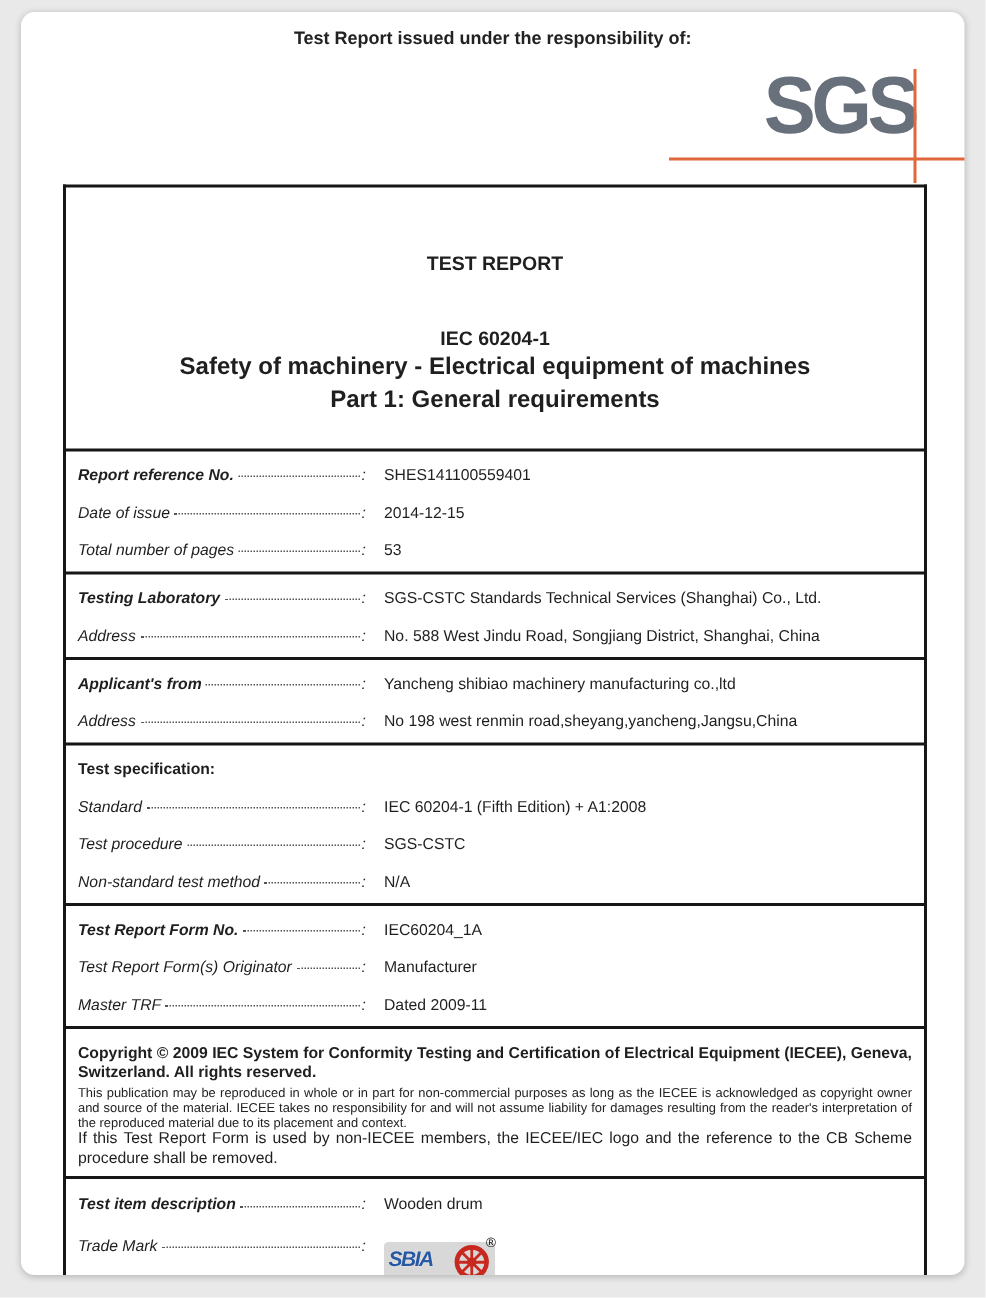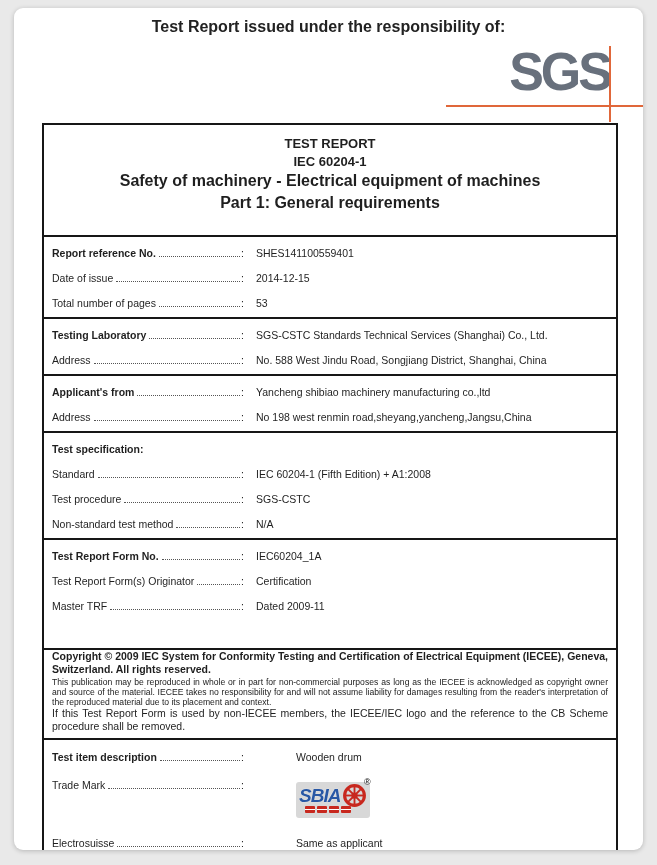--- a/index.html
+++ b/index.html
@@ -10,68 +10,68 @@
     -webkit-font-smoothing:antialiased;
   }
   .page{
     position:absolute;left:14px;top:8px;width:629px;height:842px;
     background:#ffffff;border-radius:9px;
     box-shadow:0 1px 5px rgba(0,0,0,0.22);
     overflow:hidden;color:#1f1f1f;
   }
   
   .header-note{
-    margin-top:10px;text-align:center;font-weight:bold;font-size:16px;color:#222;
+    margin-top:10px;text-align:center;font-weight:bold;font-size:12px;color:#222;
   }
   .sgs{position:absolute;left:430px;top:34px;width:206px;height:84px;}
   .sgs-text{
     position:absolute;right:40px;top:2px;font-size:52px;line-height:1;
     font-weight:bold;color:#68707c;letter-spacing:-3px;
     transform:scaleY(1.04);transform-origin:top;
   }
   .sgs-hline{position:absolute;left:2px;right:6px;top:63px;height:2px;background:#e0673a;}
   .sgs-vline{position:absolute;right:39px;top:4px;height:76px;width:2px;background:#e0673a;}
 
   
   .report-table{
     position:absolute;left:28px;top:115px;width:576px;
     border:2px solid #161616;border-bottom:none;
     box-sizing:border-box;background:#fff;
   }
   .title-block{padding:10px 6px 22px 6px;text-align:center;}
-  .t-sm{font-size:13px;font-weight:bold;line-height:1.35;}
+  .t-sm{font-size:13px;font-weight:bold;line-height:1.35;margin-top:32px;}
   .t-lg{font-size:16px;font-weight:bold;line-height:1.35;}
 
   .block{border-top:2px solid #161616;}
   .section{padding:3px 0 2px 0;}
   .row{display:flex;align-items:center;height:25px;padding:0 8px;font-size:10.5px;}
-  .labwrap{display:flex;align-items:center;width:192px;flex:0 0 192px;}
+  .labwrap{display:flex;align-items:flex-start;width:192px;flex:0 0 192px;font-style:italic;}
   .lab{white-space:nowrap;}
   .lab.b{font-weight:bold;}
   .leader{flex:1;border-bottom:1.5px dotted #555;height:0.62em;margin:0 1px 0 3px;min-width:8px;}
   .val{margin-left:12px;white-space:nowrap;}
   .row.plain{font-weight:bold;}
 
   
-  .copyright{padding:0 8px 5px 8px;margin-top:28px;}
+  .copyright{padding:10px 8px 5px 8px;}
   .copyright p{margin:0;text-align:justify;}
   .cb{font-size:10.5px;font-weight:bold;line-height:1.22;}
   .cs{font-size:8.6px;line-height:1.18;color:#222;margin-top:1px !important;}
   .cn2{font-size:10.5px;line-height:1.22;}
 
   
-  .bottom .row{height:29px;gap:40px;}
+  .bottom .row{height:29px;}
   .bottom .row.trademark{height:54px;align-items:flex-start;padding-top:3px;}
   .bottom .row.trademark .labwrap{margin-top:4px;}
 
   
   .tm{position:relative;display:inline-block;width:84px;height:44px;margin-top:2px;}
   .tm-bg{position:absolute;left:0;top:5px;width:74px;height:36px;background:#d8d8d8;border-radius:3px;}
   .tm-text{
-    position:absolute;left:3px;top:8px;font-size:19px;font-weight:bold;font-style:italic;
+    position:absolute;left:3px;top:8px;font-size:14px;font-weight:bold;font-style:italic;
     color:#2857a4;letter-spacing:-1px;
     text-shadow:0 0 1px #fff;
   }
   .tm-wheel{position:absolute;left:46px;top:6px;width:25px;height:25px;}
   .tm-reg{position:absolute;left:68px;top:0;font-size:9px;color:#111;}
   .tm-cn{position:absolute;left:9px;top:29px;display:flex;gap:2px;}
   .tm-cn span{
     display:inline-block;width:10px;height:7px;
     background:linear-gradient(#c8281e 38%,#ffffff 38%,#ffffff 52%,#c8281e 52%);
     border-radius:1px;
@@ -199,21 +199,21 @@
               <span>:</span>
             </span>
             <span class="val">IEC60204_1A</span>
           </div>
           <div class="row">
             <span class="labwrap">
               <span class="lab">Test Report Form(s) Originator</span>
               <span class="leader"></span>
               <span>:</span>
             </span>
-            <span class="val">Certification</span>
+            <span class="val">Manufacturer</span>
           </div>
           <div class="row">
             <span class="labwrap">
               <span class="lab">Master TRF</span>
               <span class="leader"></span>
               <span>:</span>
             </span>
             <span class="val">Dated 2009-11</span>
           </div>
         </div>

